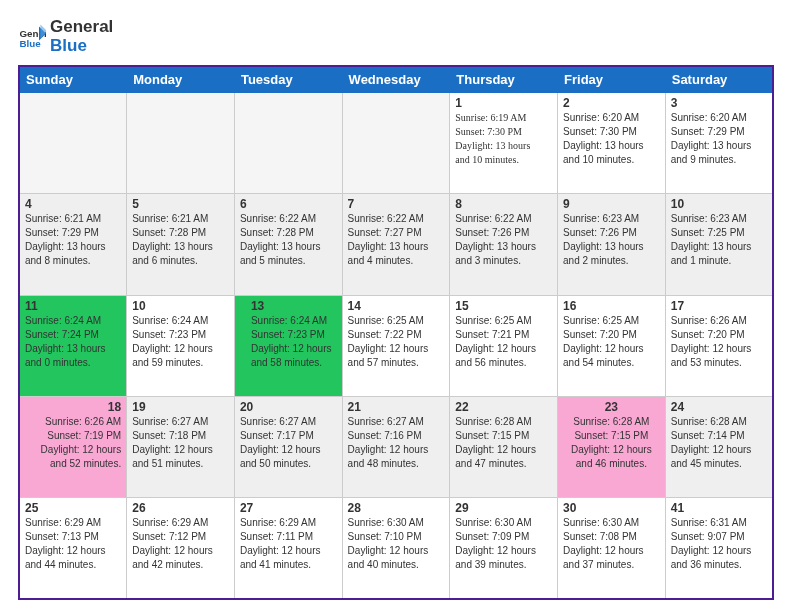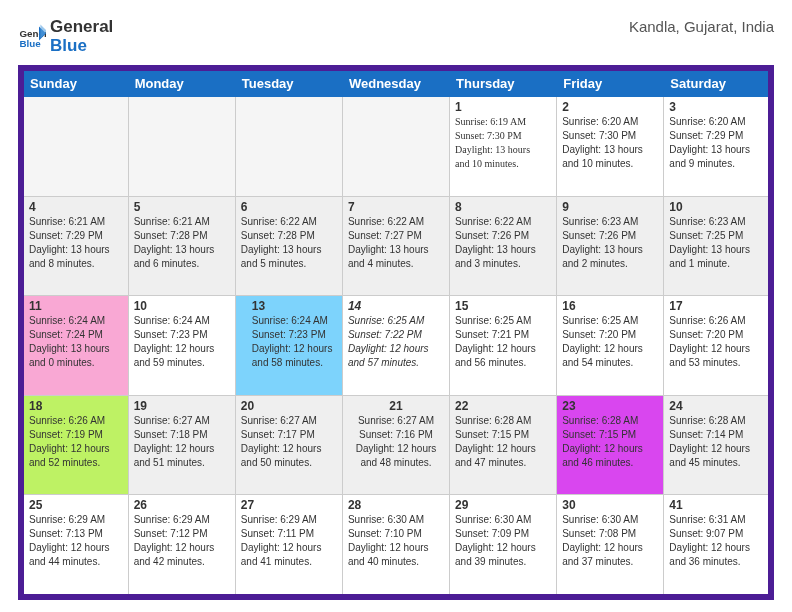--- a/index.html
+++ b/index.html
@@ -39,21 +39,21 @@
       font-size: 36px;
       color: #333;
       font-weight: normal;
     }
     .location {
       font-size: 15px;
       color: #555;
     }
     .calendar {
       flex: 1;
-      border: 6px solid #4c1d95;
+      border: 2px solid #4c1d95;
       border-collapse: collapse;
       width: 100%;
       table-layout: fixed;
     }
     .calendar th {
       background-color: #1a6fc4;
       color: #fff;
       text-align: left;
       padding: 5px 6px;
       font-size: 13px;
@@ -89,21 +89,20 @@
         <text x="2" y="34" font-size="14" font-weight="bold" fill="#1a6fc4">Blue</text>
         <polygon points="30,5 40,15 30,25" fill="#1a6fc4"></polygon>
         <polygon points="32,2 42,12 32,22" fill="#5ba3e0" opacity="0.6"></polygon>
       </svg>
       <div style="display:flex;flex-direction:column;line-height:1.1;">
         <span style="font-size:17px;font-weight:bold;color:#333;">General</span>
         <span style="font-size:17px;font-weight:bold;color:#1a6fc4;">Blue</span>
       </div>
     </div>
     <div class="title-area">
-      <div class="location">Kandla, Gujarat, India</div>
     </div>
   </div>
 
   <table class="calendar">
     <thead>
       <tr>
         <th>Sunday</th>
         <th>Monday</th>
         <th>Tuesday</th>
         <th>Wednesday</th>
@@ -185,42 +184,42 @@
           </td>
           <td style="background: rgb(239, 239, 239);">
             <span class="day-num">10</span>
             <div class="day-info" style="white-space: pre-line;">Sunrise: 6:23 AM
 Sunset: 7:25 PM
 Daylight: 13 hours
 and 1 minute.</div>
           </td>
         </tr>
         <tr>
-          <td style="background: #f9a8d4;">
+          <td style="background: #22c55e;">
             <span class="day-num">11</span>
             <div class="day-info" style="white-space: pre-line;">Sunrise: 6:24 AM
 Sunset: 7:24 PM
 Daylight: 13 hours
 and 0 minutes.</div>
           </td>
           <td style="background: rgb(255, 255, 255);">
             <span class="day-num">10</span>
             <div class="day-info" style="white-space: pre-line;">Sunrise: 6:24 AM
 Sunset: 7:23 PM
 Daylight: 12 hours
 and 59 minutes.</div>
           </td>
-          <td style="background: #7dd3fc; padding-left: 16px;">
+          <td style="background: #22c55e; padding-left: 16px;">
             <span class="day-num">13</span>
             <div class="day-info" style="white-space: pre-line;">Sunrise: 6:24 AM
 Sunset: 7:23 PM
 Daylight: 12 hours
 and 58 minutes.</div>
           </td>
-          <td style="background: rgb(255, 255, 255); font-style: italic;">
+          <td style="background: rgb(255, 255, 255);">
             <span class="day-num">14</span>
             <div class="day-info" style="white-space: pre-line;">Sunrise: 6:25 AM
 Sunset: 7:22 PM
 Daylight: 12 hours
 and 57 minutes.</div>
           </td>
           <td style="background: rgb(255, 255, 255);">
             <span class="day-num">15</span>
             <div class="day-info" style="white-space: pre-line;">Sunrise: 6:25 AM
 Sunset: 7:21 PM
@@ -236,56 +235,56 @@
           </td>
           <td style="background: rgb(255, 255, 255);">
             <span class="day-num">17</span>
             <div class="day-info" style="white-space: pre-line;">Sunrise: 6:26 AM
 Sunset: 7:20 PM
 Daylight: 12 hours
 and 53 minutes.</div>
           </td>
         </tr>
         <tr>
-          <td style="background: #bef264;">
+          <td style="background: #f9a8d4; text-align: right;">
             <span class="day-num">18</span>
             <div class="day-info" style="white-space: pre-line;">Sunrise: 6:26 AM
 Sunset: 7:19 PM
 Daylight: 12 hours
 and 52 minutes.</div>
           </td>
           <td style="background: rgb(239, 239, 239);">
             <span class="day-num">19</span>
             <div class="day-info" style="white-space: pre-line;">Sunrise: 6:27 AM
 Sunset: 7:18 PM
 Daylight: 12 hours
 and 51 minutes.</div>
           </td>
           <td style="background: rgb(239, 239, 239);">
             <span class="day-num">20</span>
             <div class="day-info" style="white-space: pre-line;">Sunrise: 6:27 AM
 Sunset: 7:17 PM
 Daylight: 12 hours
 and 50 minutes.</div>
           </td>
-          <td style="background: rgb(239, 239, 239); text-align: center;">
+          <td style="background: rgb(239, 239, 239);">
             <span class="day-num">21</span>
             <div class="day-info" style="white-space: pre-line;">Sunrise: 6:27 AM
 Sunset: 7:16 PM
 Daylight: 12 hours
 and 48 minutes.</div>
           </td>
           <td style="background: rgb(239, 239, 239);">
             <span class="day-num">22</span>
             <div class="day-info" style="white-space: pre-line;">Sunrise: 6:28 AM
 Sunset: 7:15 PM
 Daylight: 12 hours
 and 47 minutes.</div>
           </td>
-          <td style="background: #d946ef;">
+          <td style="background: #f9a8d4; text-align: center;">
             <span class="day-num">23</span>
             <div class="day-info" style="white-space: pre-line;">Sunrise: 6:28 AM
 Sunset: 7:15 PM
 Daylight: 12 hours
 and 46 minutes.</div>
           </td>
           <td style="background: rgb(239, 239, 239);">
             <span class="day-num">24</span>
             <div class="day-info" style="white-space: pre-line;">Sunrise: 6:28 AM
 Sunset: 7:14 PM

